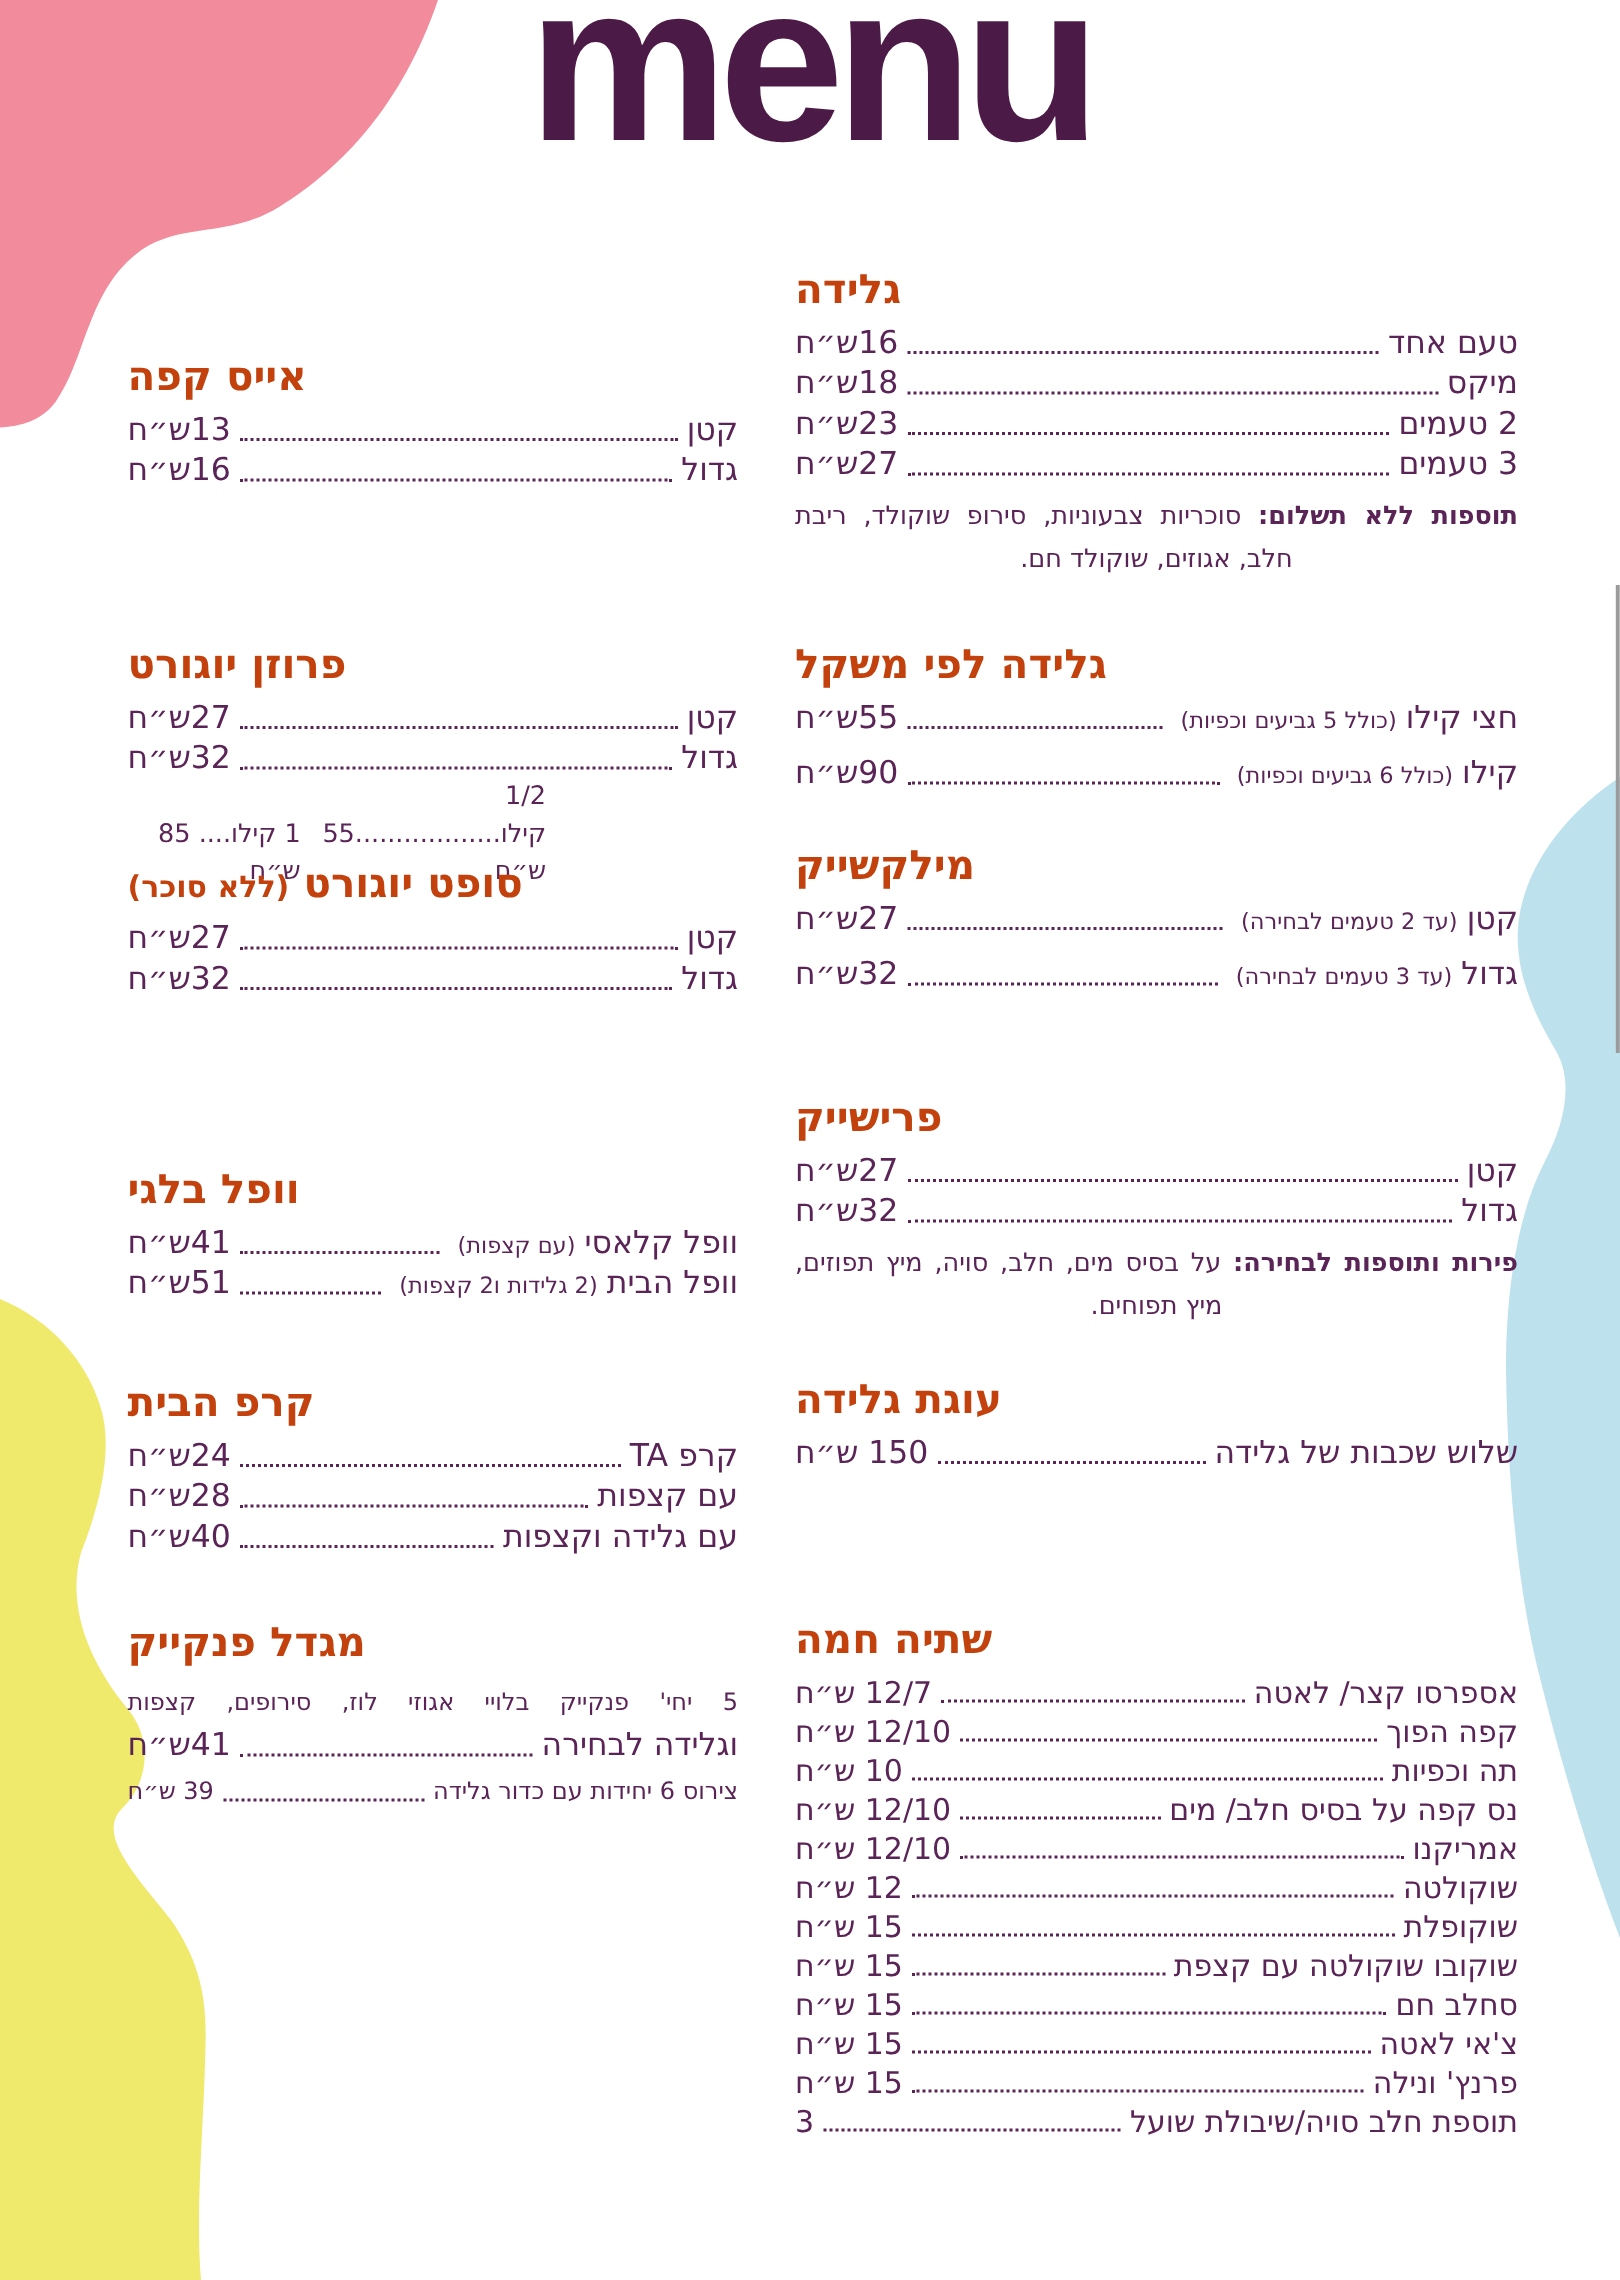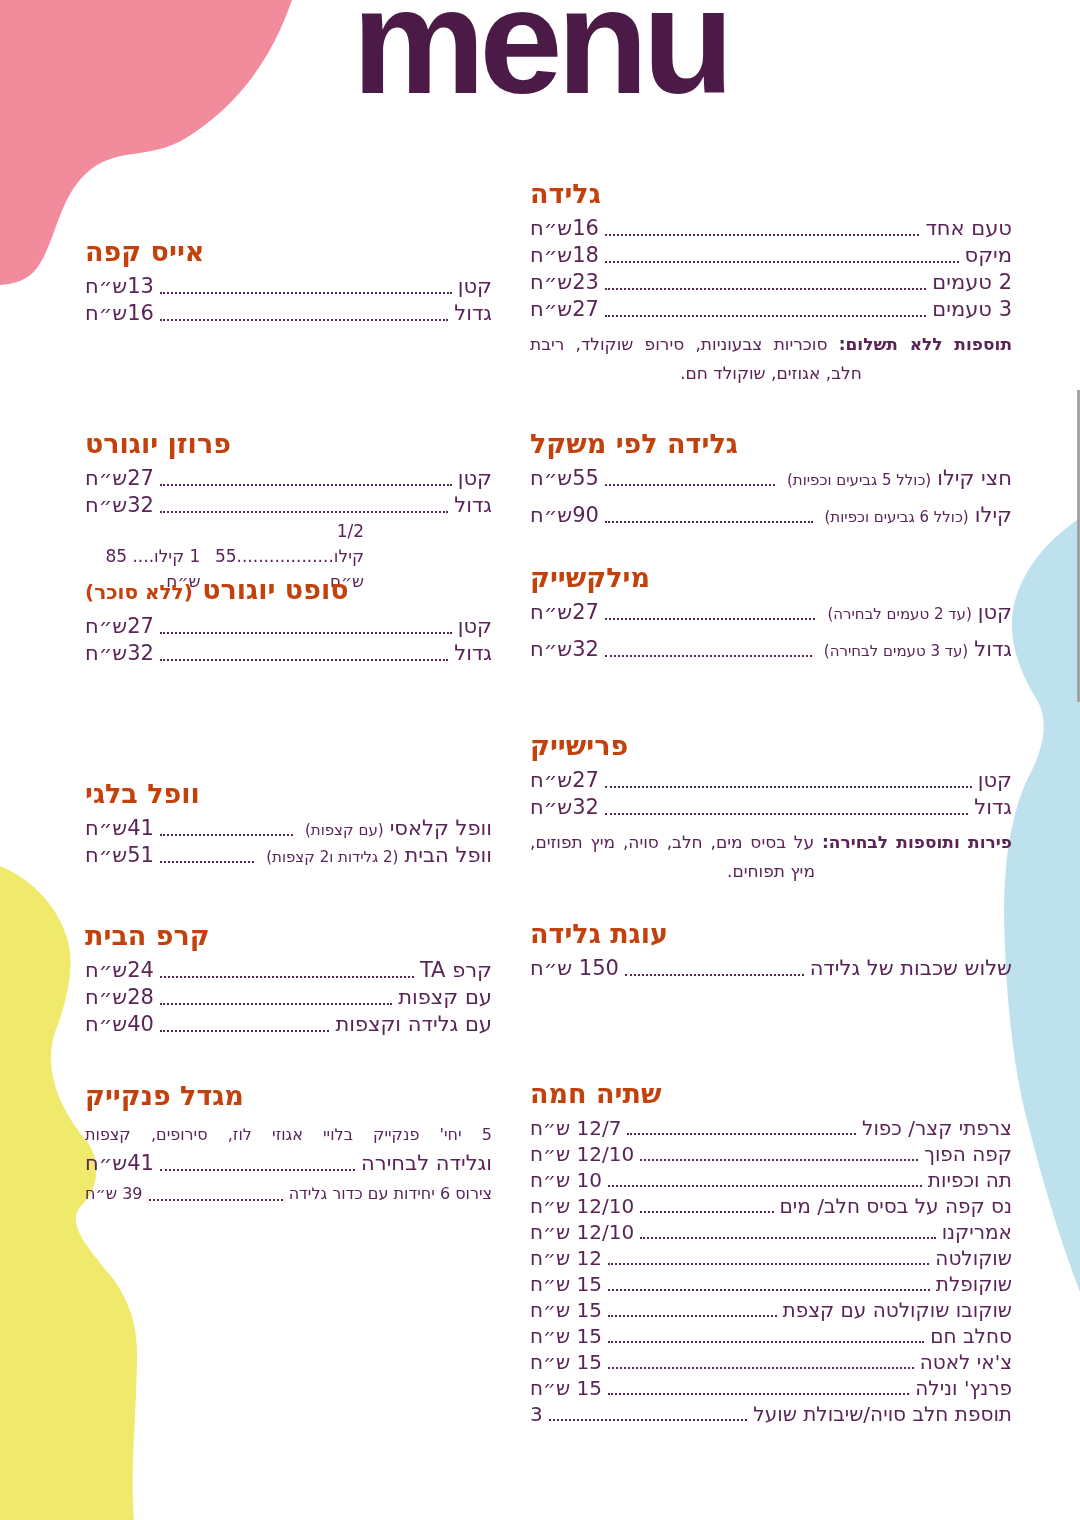--- a/index.html
+++ b/index.html
@@ -277,21 +277,21 @@
           <span class="price">150 ש״ח</span>
         </div>
       </div>
   </section>
 
   <section class="sec colR sec-hot" style="top:1078px">
     <h2 class="h">שתיה חמה</h2>
     <div class="rows">
 
         <div class="row">
-          <span class="rname">צרפתי קצר/ כפול</span>
+          <span class="rname">אספרסו קצר/ לאטה</span>
 
           <span class="leader"></span>
           <span class="price">12/7 ש״ח</span>
         </div>
 
         <div class="row">
           <span class="rname">קפה הפוך</span>
 
           <span class="leader"></span>
           <span class="price">12/10 ש״ח</span>

